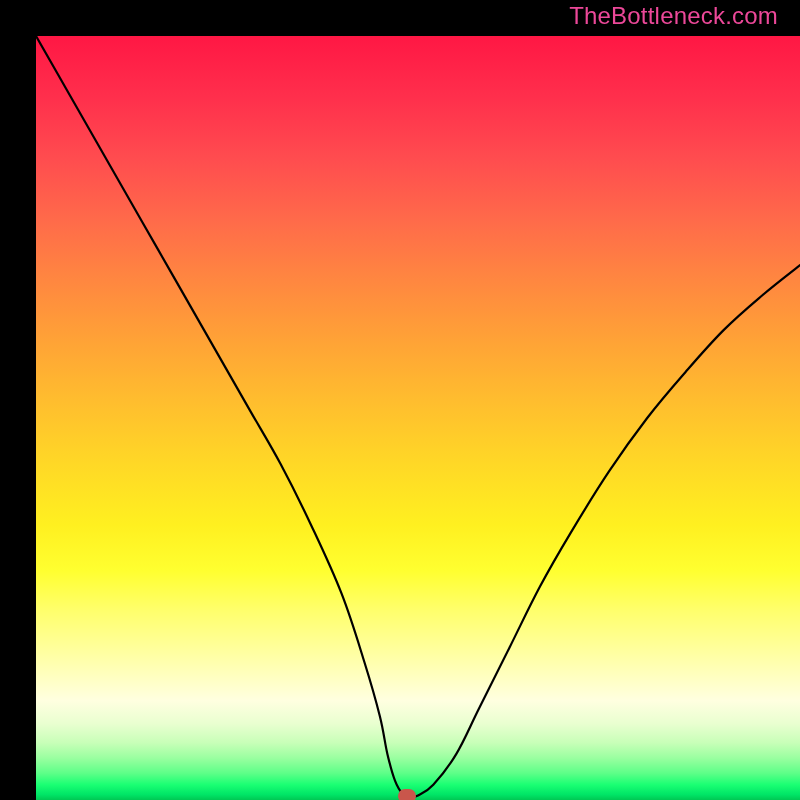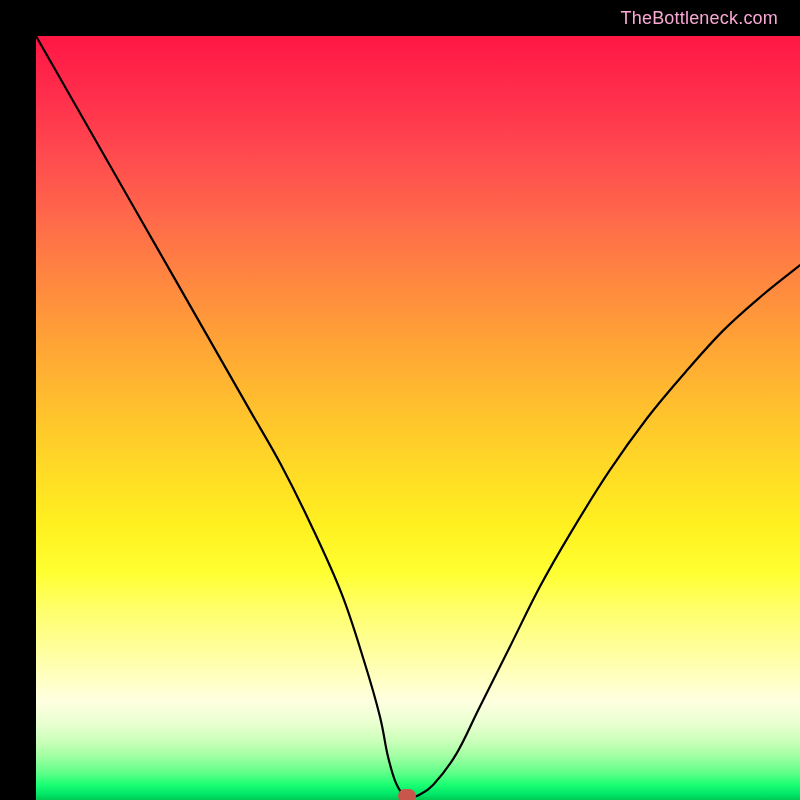--- a/index.html
+++ b/index.html
@@ -57,24 +57,24 @@
     );
   }
   svg.curve {
     position: absolute;
     left: 0; top: 0;
     width: 764px;
     height: 764px;
   }
   .watermark {
     position: absolute;
-    top: 8px;
+    top: 2px;
     right: 22px;
-    color: #f9a8d4;
-    font-size: 18px;
+    color: #ec4899;
+    font-size: 24px;
     letter-spacing: 0.2px;
     font-weight: 500;
     user-select: none;
   }
   .marker {
     position: absolute;
     width: 18px;
     height: 14px;
     border-radius: 7px;
     transform: translate(-50%, -50%);

